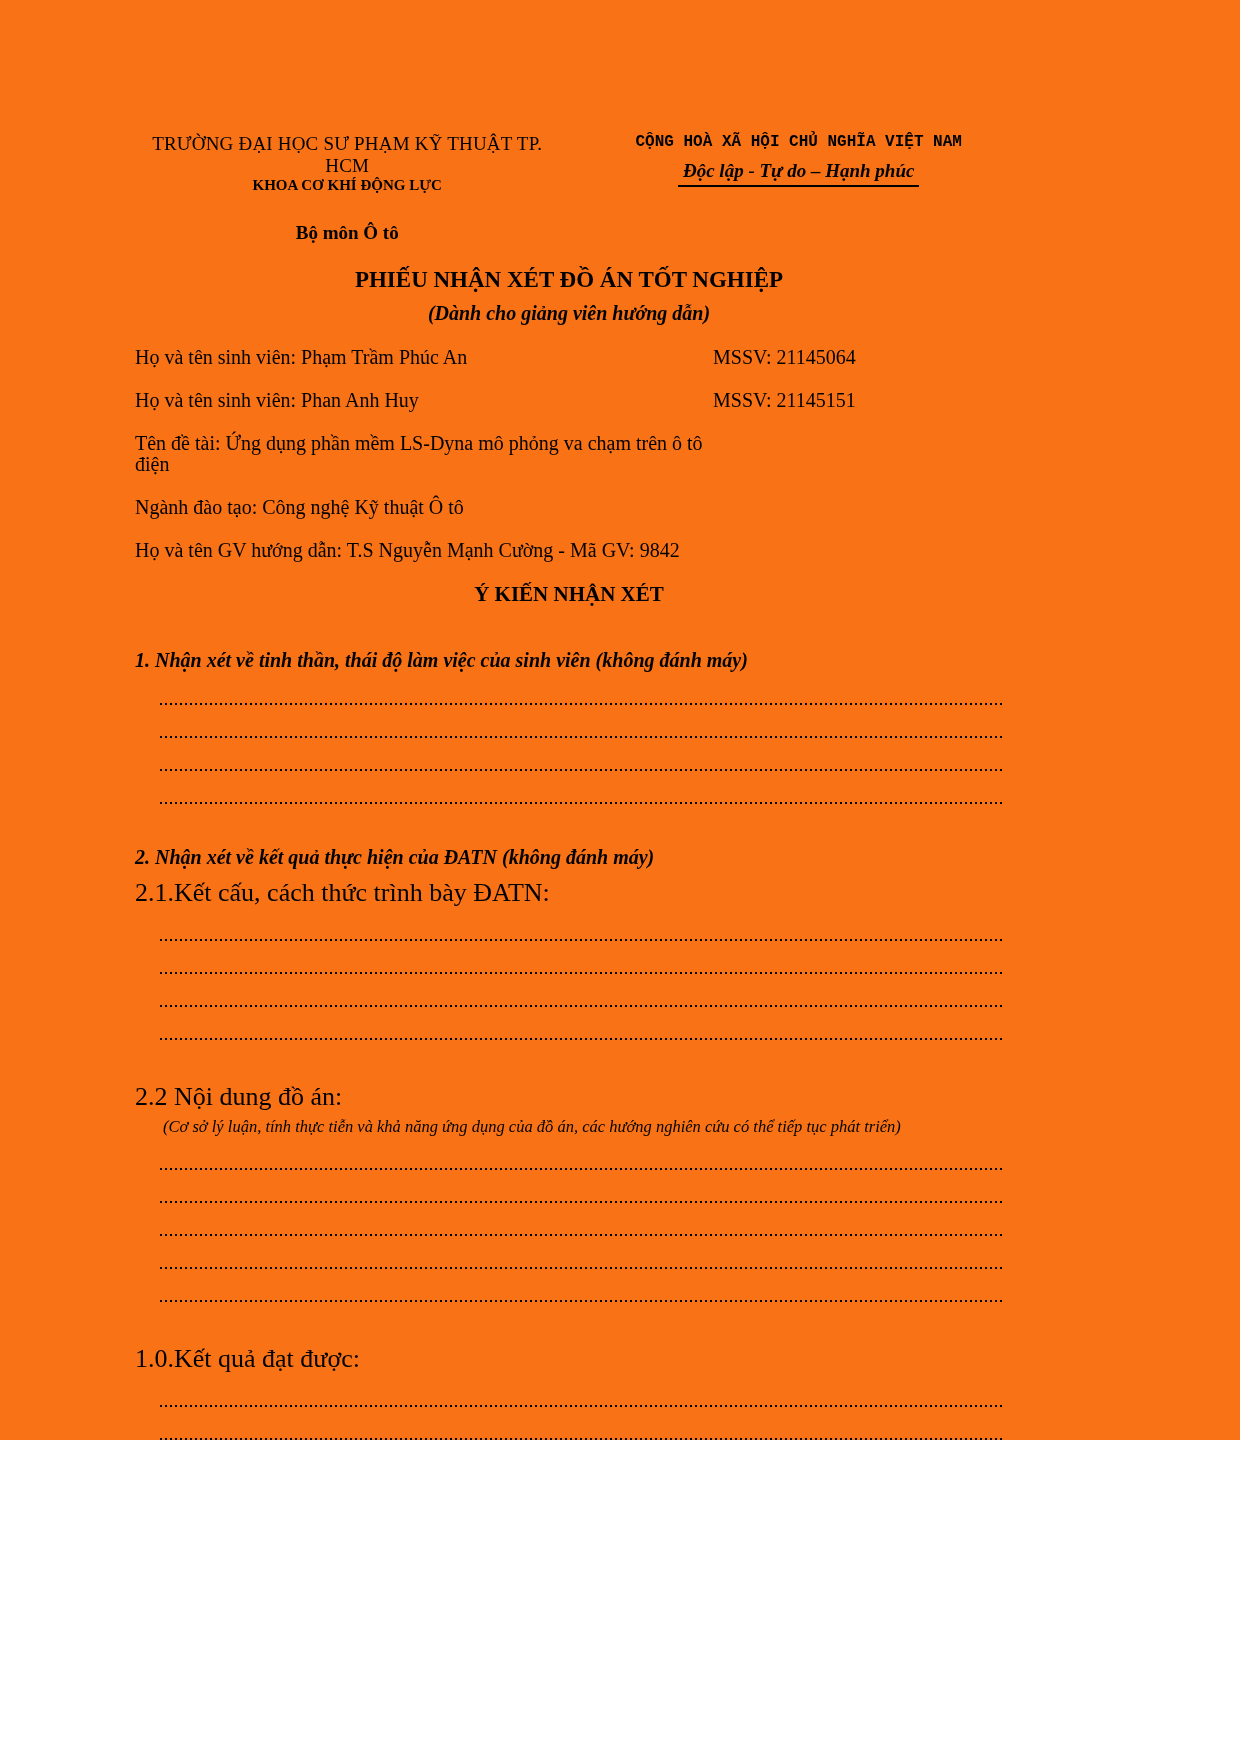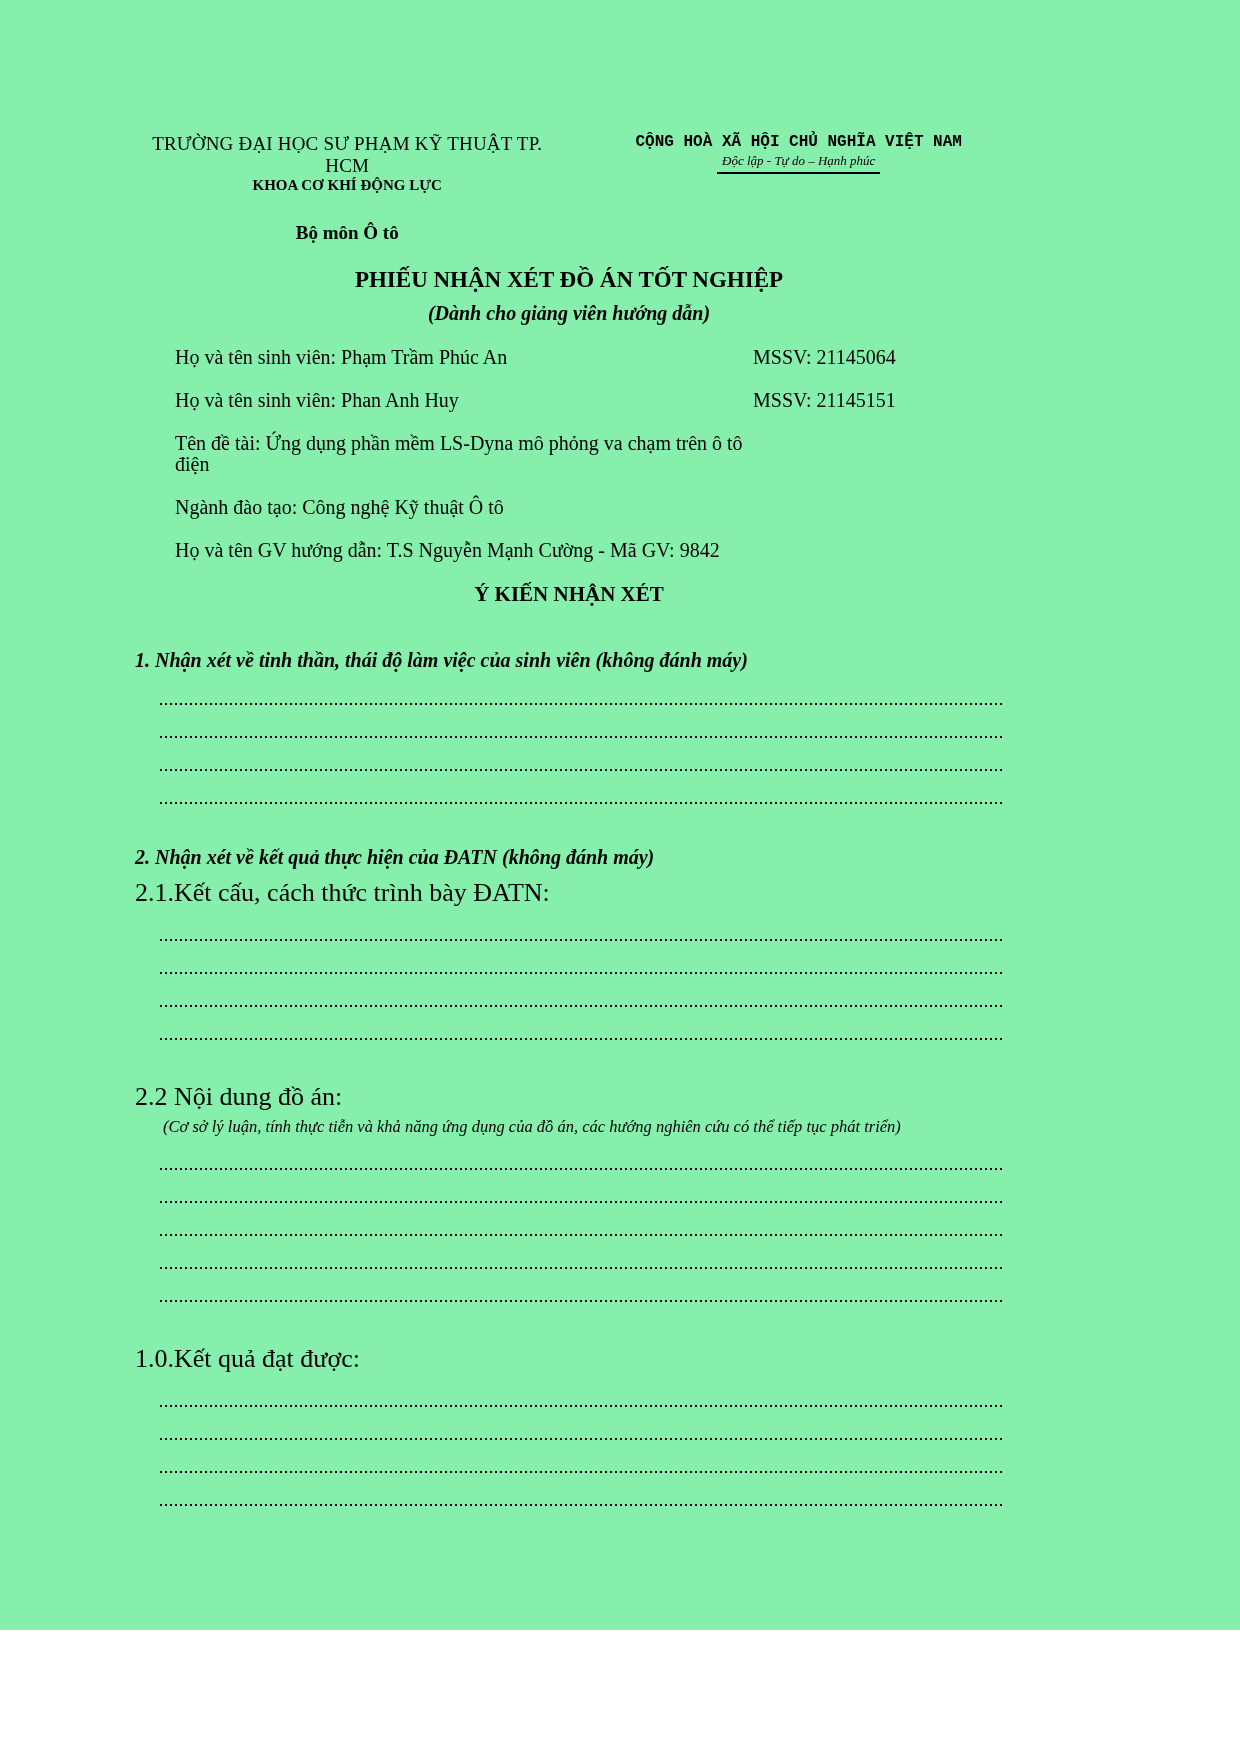--- a/index.html
+++ b/index.html
@@ -3,23 +3,23 @@
 <meta charset="utf-8">
 <style>
   html, body {
     margin: 0;
     padding: 0;
     background: #ffffff;
   }
   .page {
     position: relative;
     width: 1240px;
-    height: 1630px;
+    height: 1440px;
     margin: 0 auto;
-    background: #86efac;
+    background: #f97316;
     color: #000000;
     font-family: "Liberation Serif", "DejaVu Serif", serif;
     box-sizing: border-box;
     padding: 133px 237px 0 135px;
     overflow: hidden;
   }
 
   
   .header {
     display: flex;
@@ -46,24 +46,24 @@
     font-weight: bold;
     margin-top: 28px;
   }
   .hdr-country {
     font-size: 16px;
     font-weight: bold;
     font-family: Liberation Mono, monospace;
   }
   .hdr-motto {
     display: inline-block;
-    font-size: 13px;
-    font-weight: normal;
-    font-style: italic;
-    margin-top: 1px;
+    font-size: 19px;
+    font-weight: bold;
+    font-style: italic;
+    margin-top: 9px;
     padding: 0 5px 3px 5px;
     border-bottom: 2px solid #000;
   }
 
   
   .doc-title {
     text-align: center;
     font-size: 23px;
     font-weight: bold;
     margin-top: 23px;
@@ -82,21 +82,20 @@
     margin-top: 17px;
   }
   .info-row {
     display: flex;
     font-size: 20px;
     margin-top: 22px;
     line-height: 1.05;
   }
   .info-left {
     flex: 0 0 578px;
-    margin-left: 40px;
   }
   .info-right {
     flex: 0 0 auto;
   }
 
   
   .opinion-heading {
     text-align: center;
     font-size: 21px;
     font-weight: bold;

